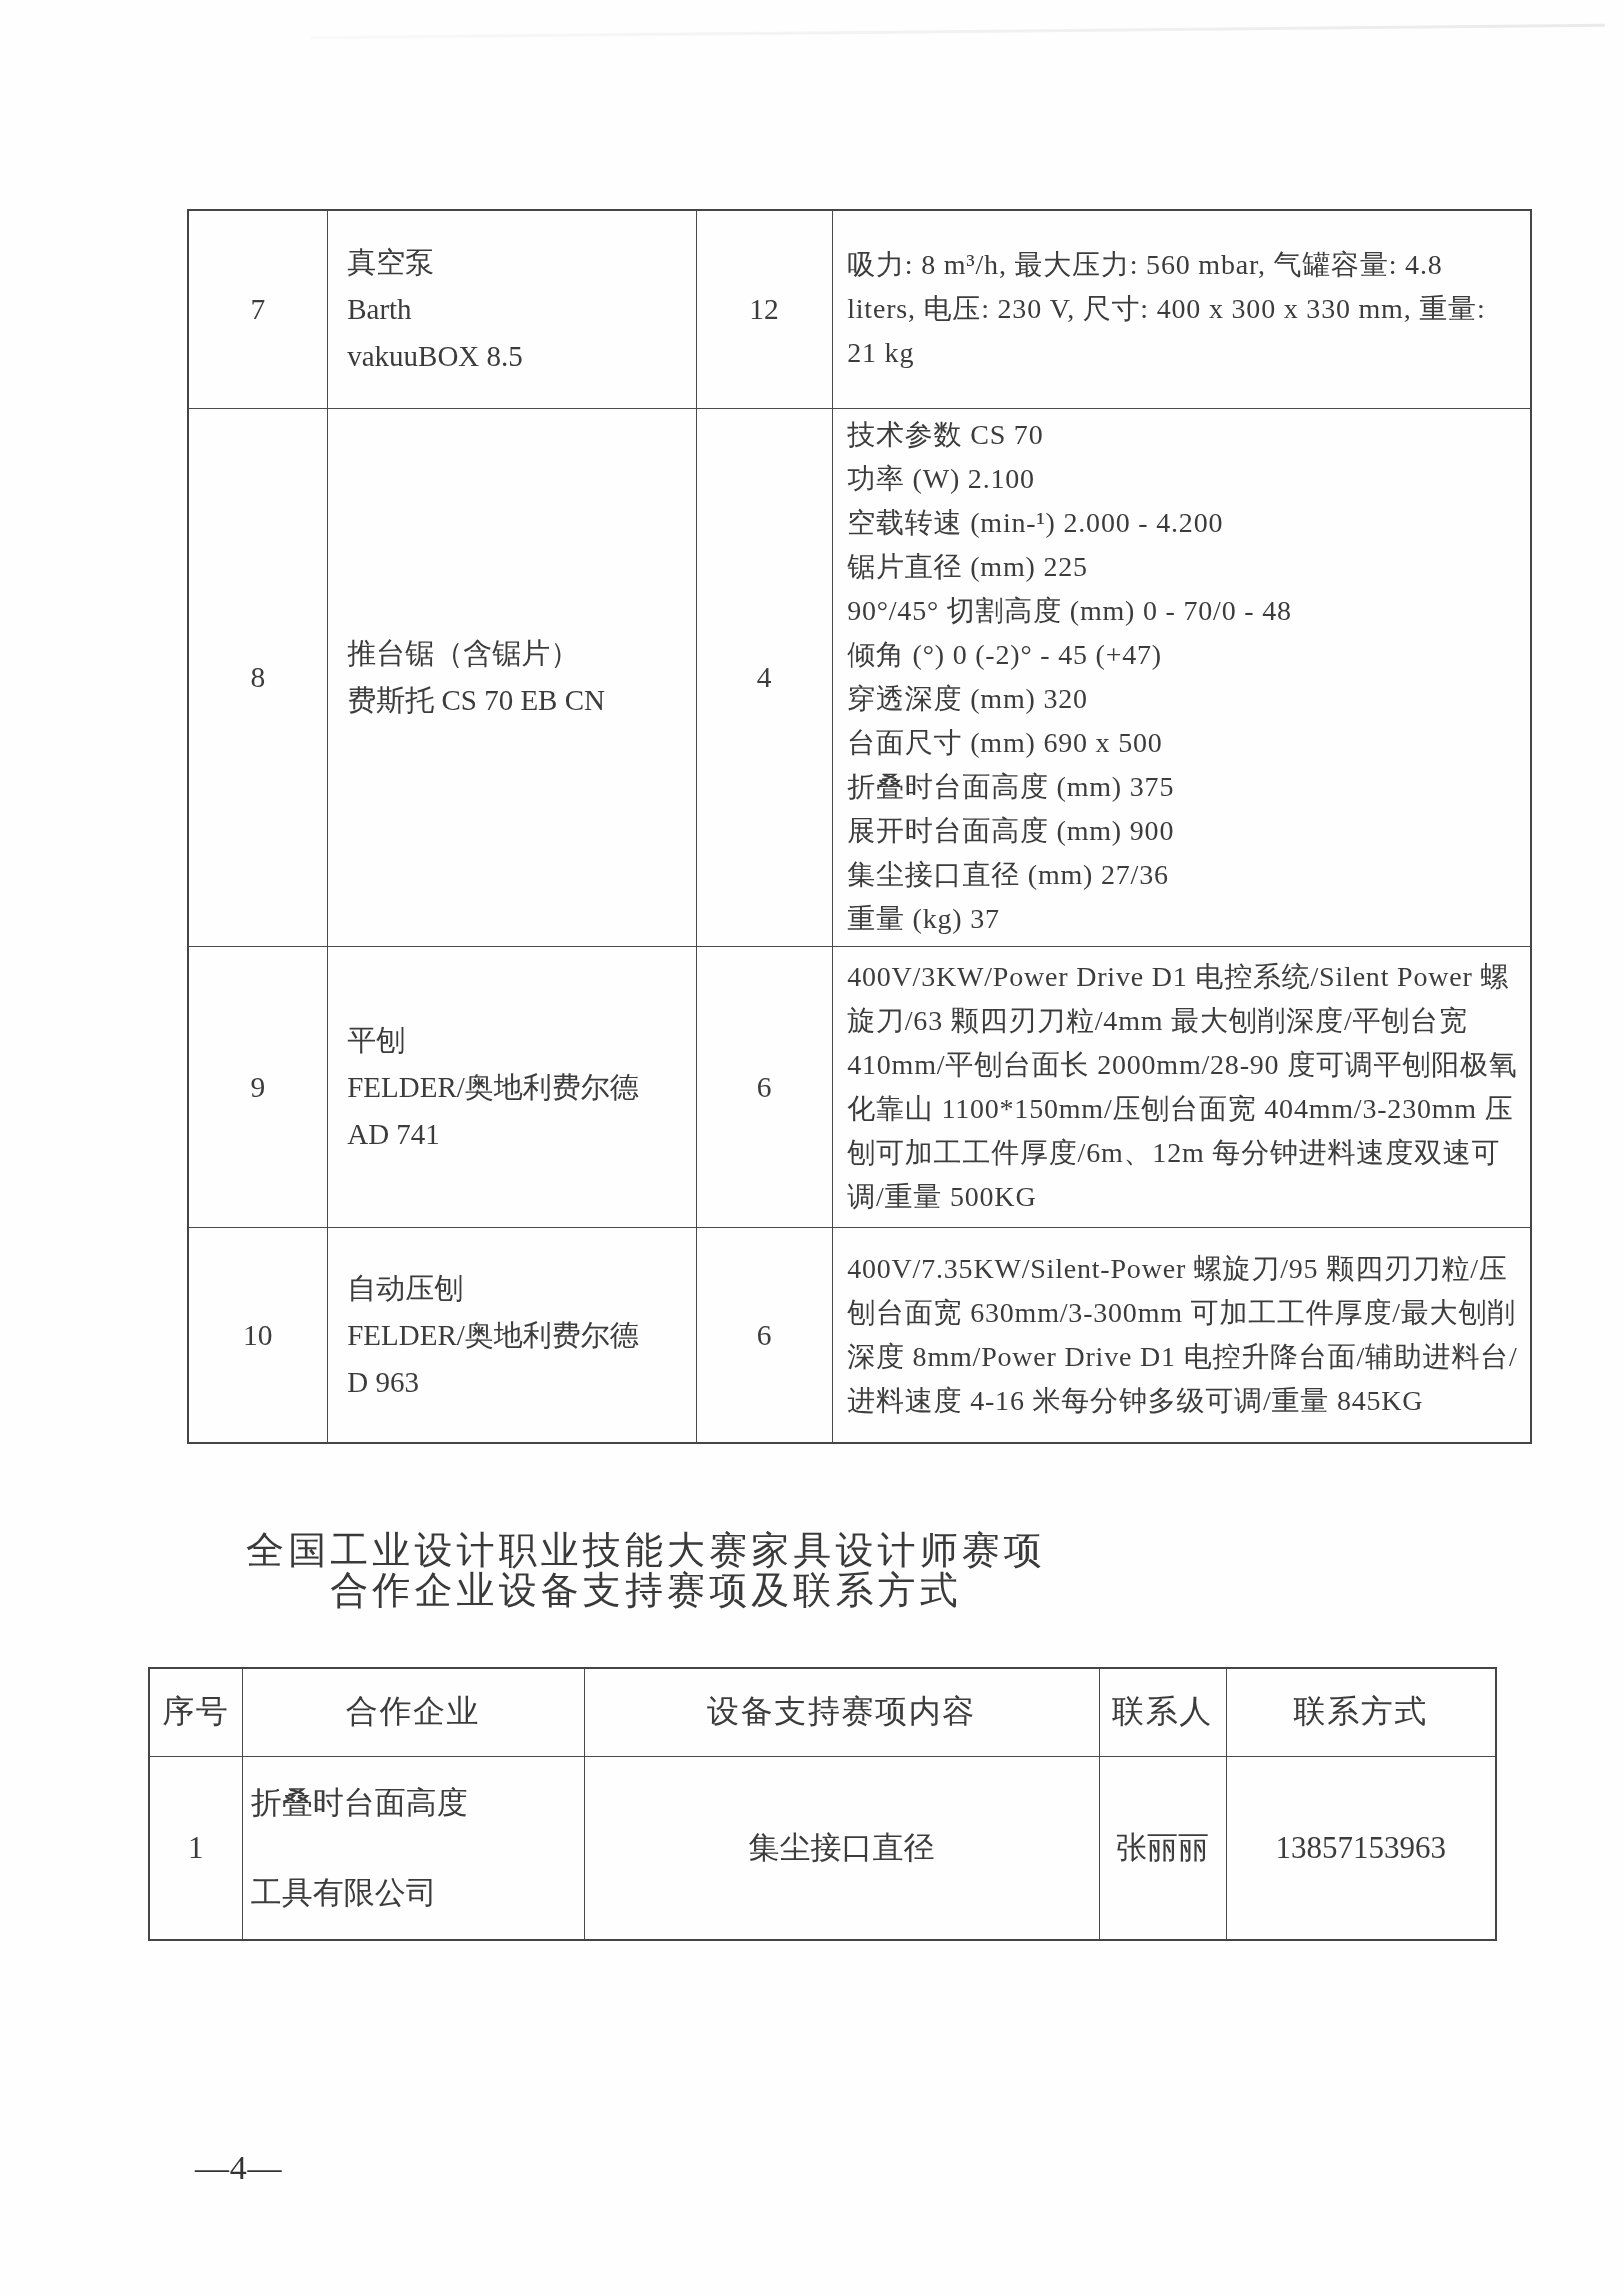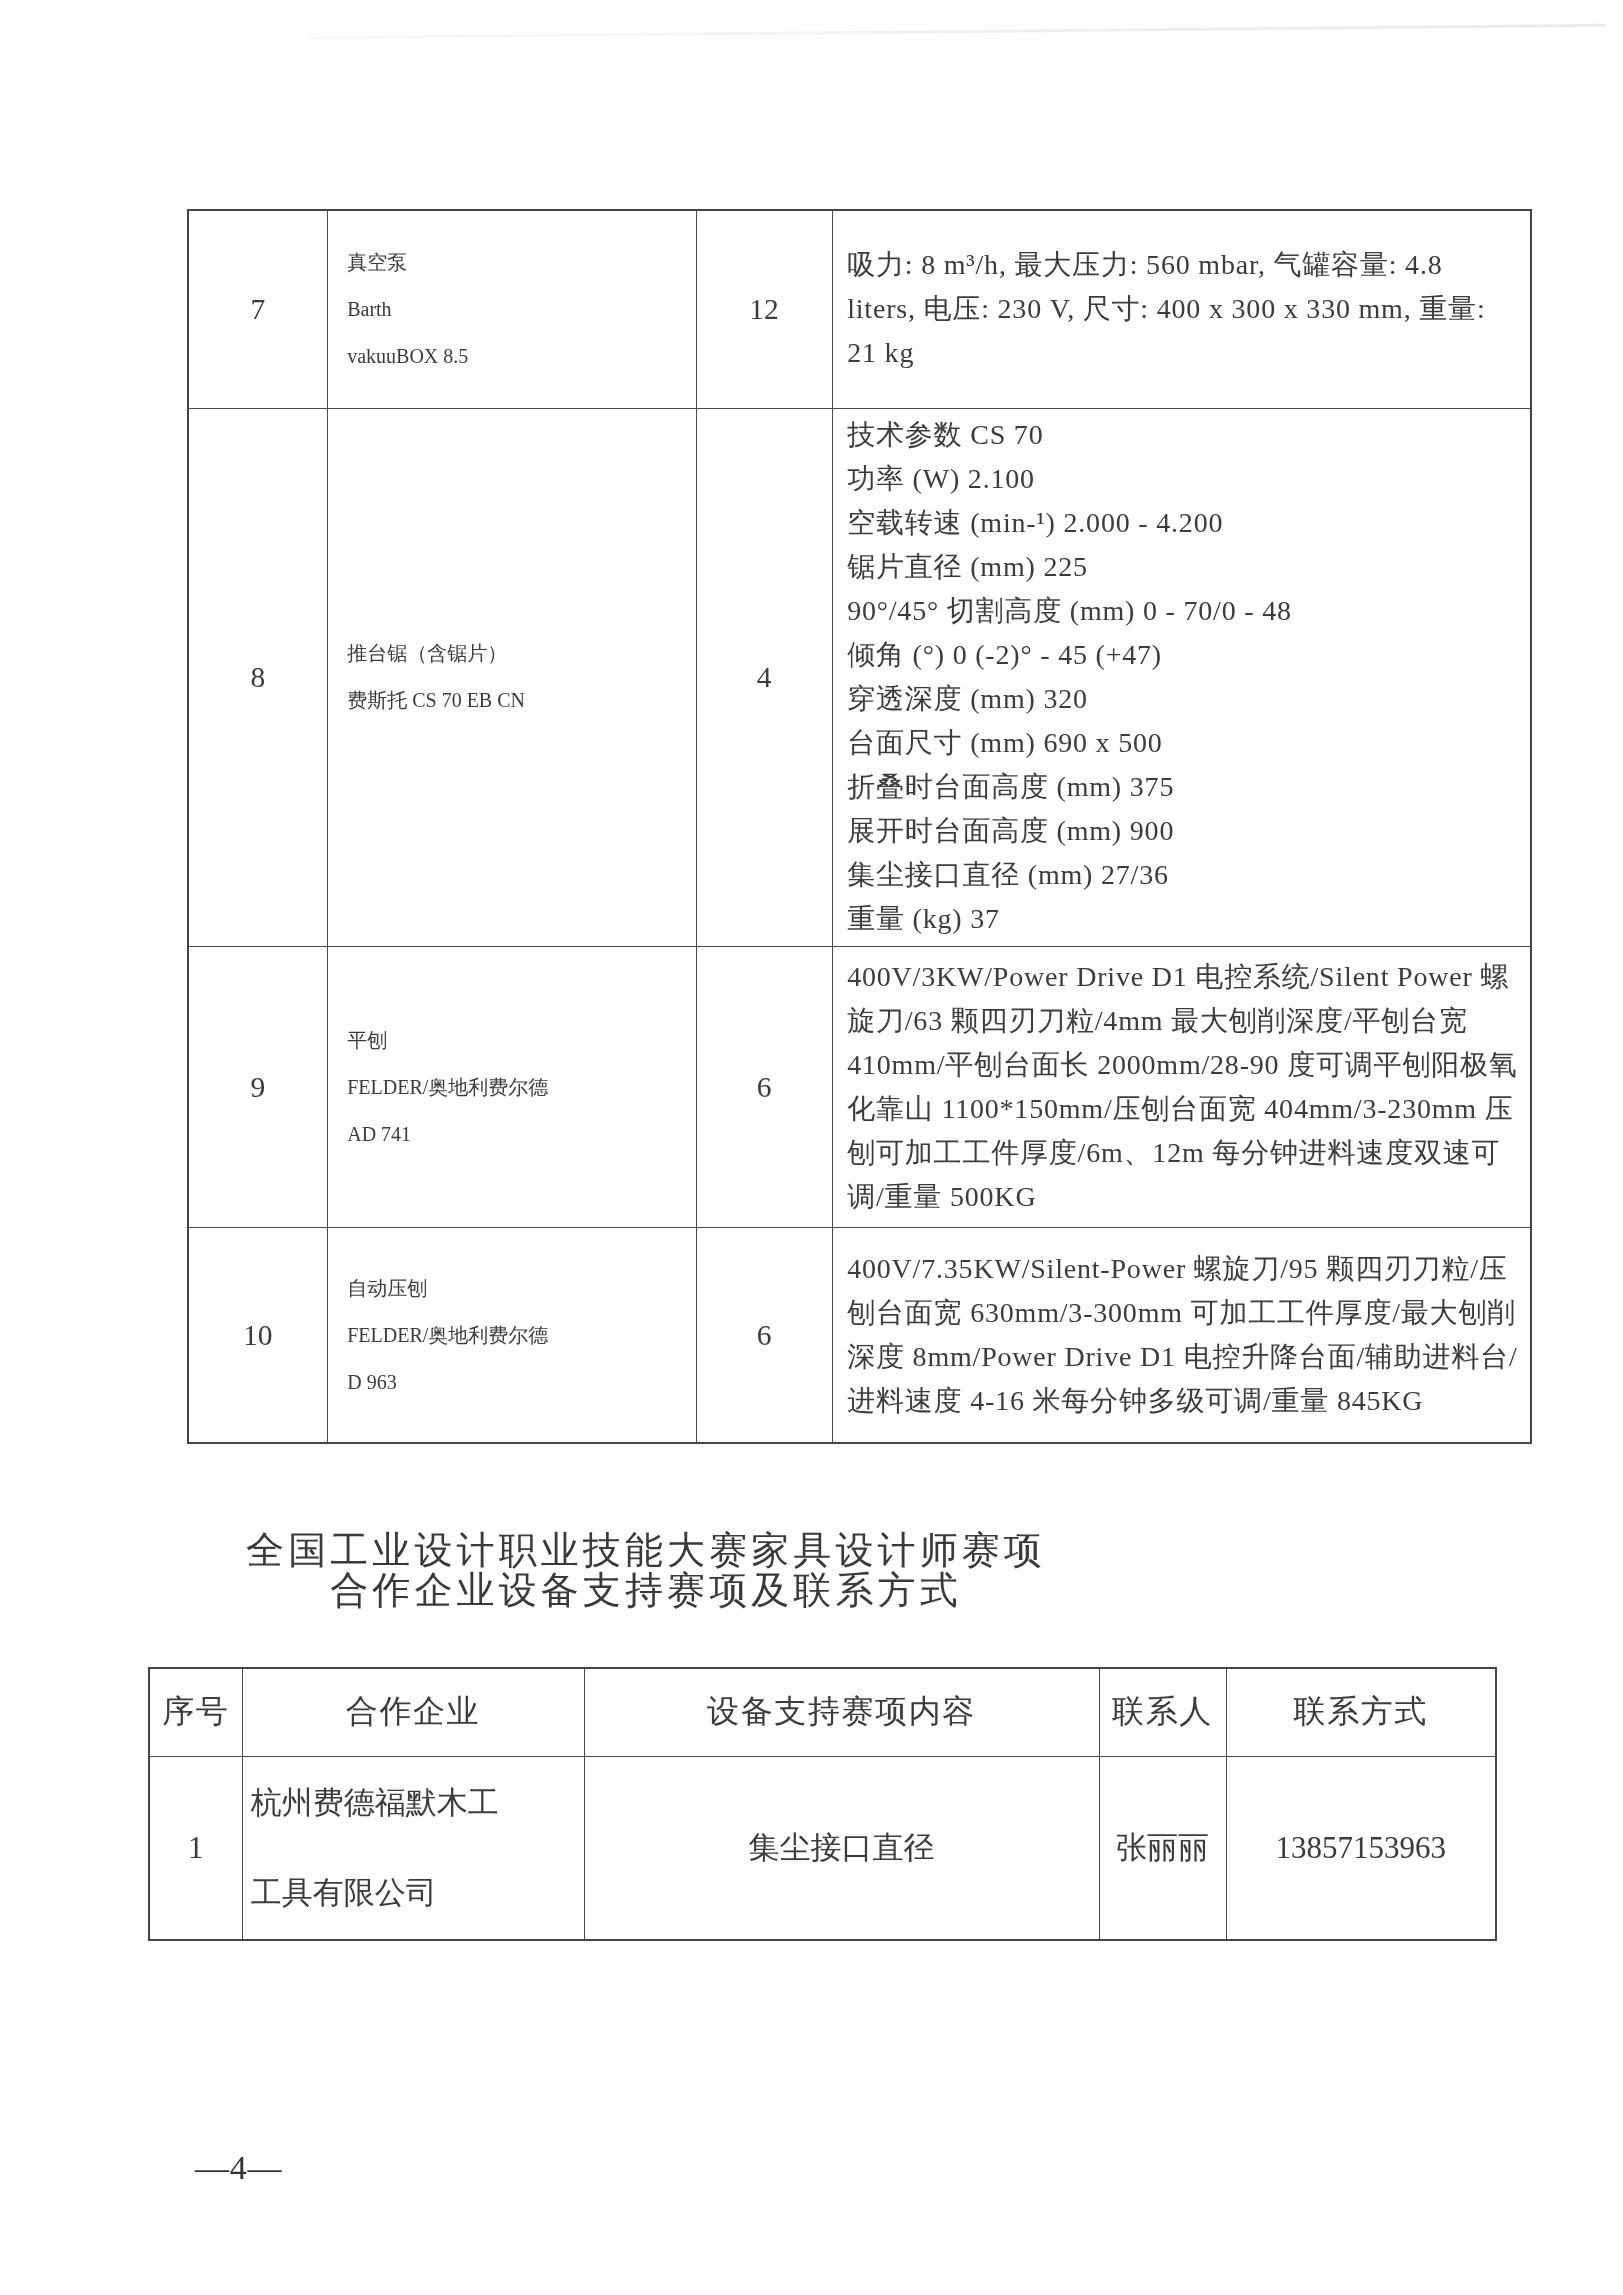--- a/index.html
+++ b/index.html
@@ -44,21 +44,21 @@
     width: 1343px;
     border: 2.5px solid #454545;
   }
   .pre { white-space: pre-line; }
   .c-no, .c-qty {
     text-align: center;
     font-size: 29.5px;
   }
   .c-name {
     padding-left: 19.7px;
-    font-size: 20px;
+    font-size: 29px;
     line-height: 47px;
     text-align: left;
   }
   .c-spec {
     padding: 4.9px 11.5px 4.9px 14.7px;
     font-size: 28px;
     line-height: 44px;
     text-align: left;
     letter-spacing: 0.8px;
   }
@@ -179,21 +179,21 @@
     <tbody>
       <tr style="height:88px">
         <th>序号</th>
         <th>合作企业</th>
         <th>设备支持赛项内容</th>
         <th>联系人</th>
         <th>联系方式</th>
       </tr>
       <tr style="height:164px">
         <td>1</td>
-        <td class="company-cell pre">杭州费德福默木工
+        <td class="company-cell pre">折叠时台面高度
 工具有限公司</td>
         <td>集尘接口直径</td>
         <td>张丽丽</td>
         <td>13857153963</td>
       </tr>
     </tbody>
   </table>
 
   <div class="page-footer">—4—</div>
 

